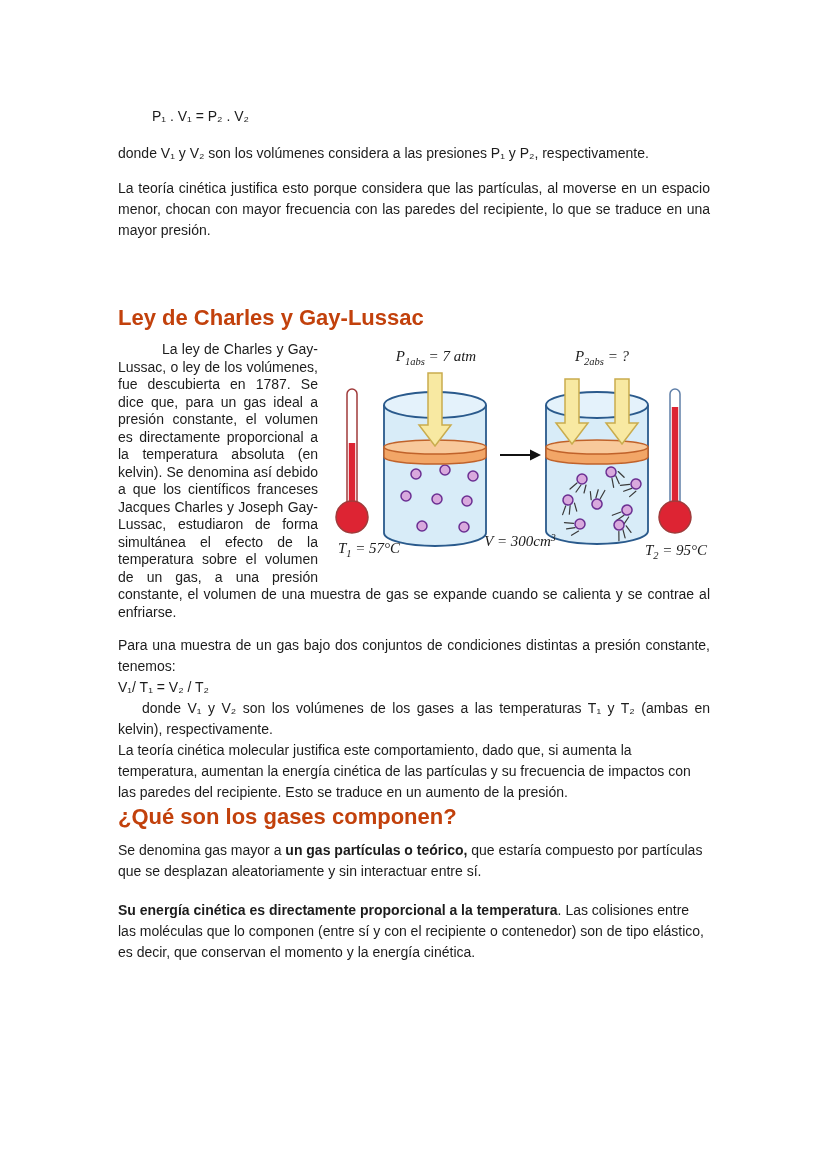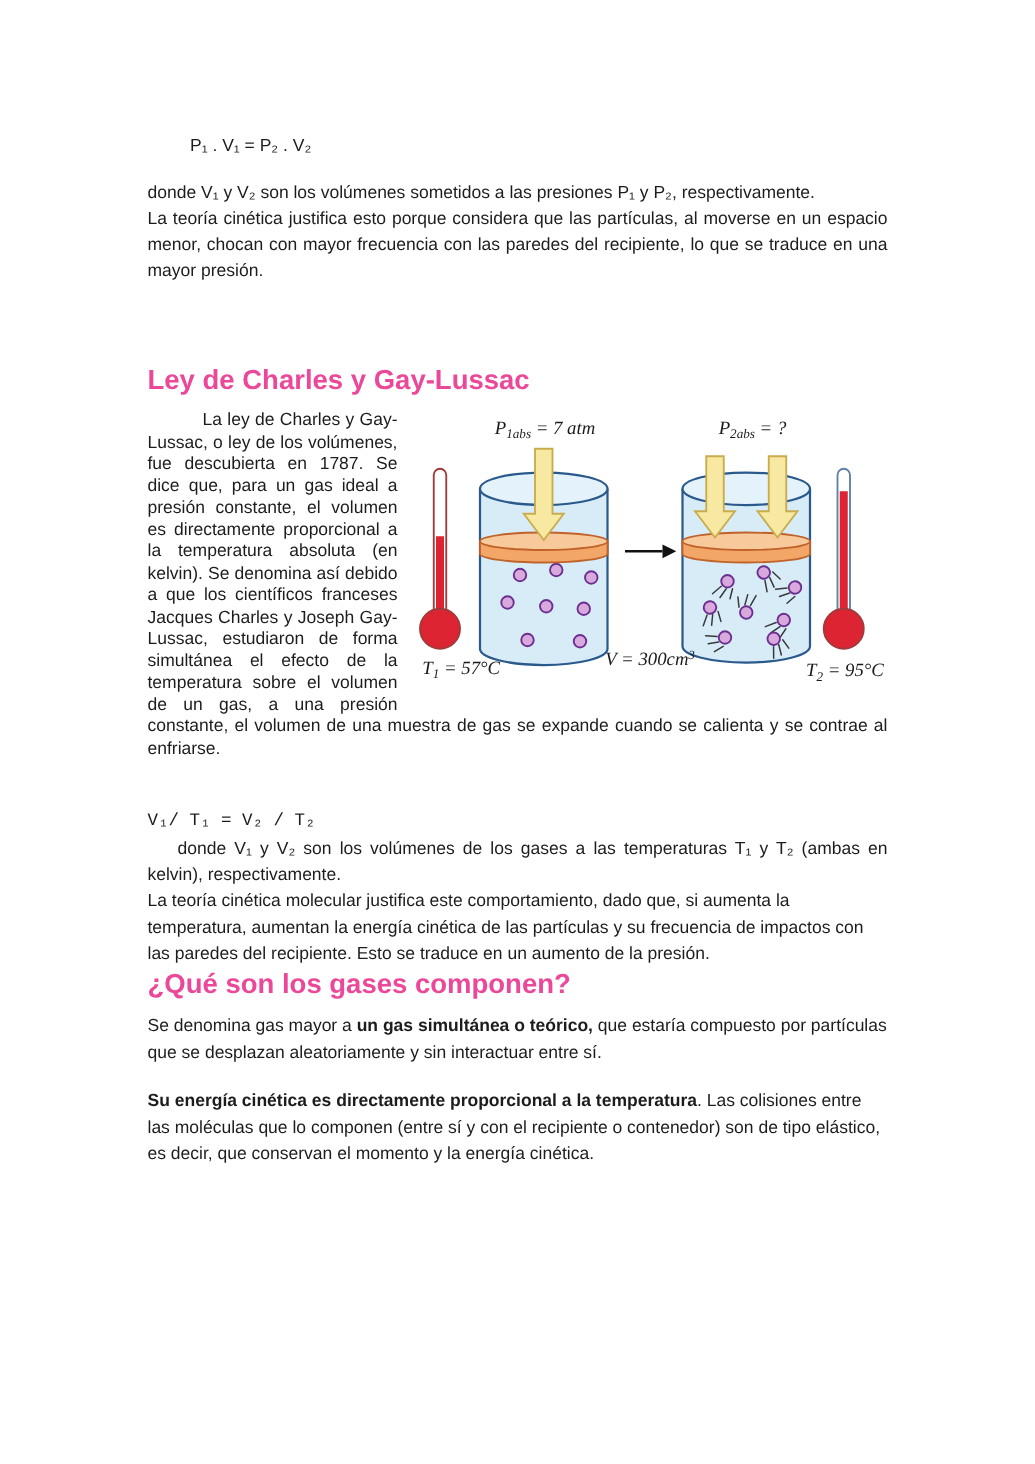--- a/index.html
+++ b/index.html
@@ -9,51 +9,51 @@
     box-sizing:border-box;
     padding:106px 118px 0 118px;
     background:#ffffff;
     font-family:"Liberation Sans","DejaVu Sans",sans-serif;
     font-size:14px;line-height:21px;color:#1c1c1c;
     overflow:hidden;
   }
   p{margin:0;}
   .f1{margin-left:34px;}
   .note1{margin-top:16px;}
-  .kin1{text-align:justify;}
-  h1{font-size:22px;line-height:26px;font-weight:700;color:#ec4899;margin:0;}
+  .kin1{margin-top:14px;text-align:justify;}
+  h1{font-size:22px;line-height:26px;font-weight:700;color:#c2410c;margin:0;}
   .h-charles{margin-top:64px;}
   .charles-wrap{margin-top:10px;}
   .diagram{float:right;width:392px;height:232px;margin:2px -6px 6px 6px;}
   .charles-p{text-align:justify;line-height:17.5px;text-indent:44px;}
   .vt{clear:both;margin-top:26px;}
   .vt .f{margin-left:24px;}
   .vt .n{margin-left:28px;}
   .sample{margin-top:14px;text-align:justify;}
-  .ratio{margin-top:40px;font-family:Liberation Mono, monospace;}
+  .ratio{}
   .rnote{text-align:justify;text-indent:24px;}
   .kin2{}
   .h-ideal{margin-top:1px;}
   .def{margin-top:10px;}
   .energy{margin-top:18px;}
   b,strong{font-weight:700;}
   
   .mlab{font-family:"Liberation Serif","DejaVu Serif",serif;font-style:italic;font-size:15px;fill:#1a1a1a;}
   .pstill{fill:#d9a9dd;stroke:#6b2f92;stroke-width:1.5;}
   .pmove circle{fill:#d9a9dd;stroke:#6b2f92;stroke-width:1.5;}
   .pmove .tail{stroke:#3a3a3a;stroke-width:1.2;fill:none;stroke-linecap:round;}
 </style>
 </head>
 <body>
 
 <div class="page">
 
   <p class="f1">P₁ . V₁ = P₂ . V₂</p>
 
-  <p class="note1">donde V₁ y V₂ son los volúmenes sometidos a las presiones P₁ y P₂, respectivamente.</p>
+  <p class="note1">donde V₁ y V₂ son los volúmenes considera a las presiones P₁ y P₂, respectivamente.</p>
 
   <p class="kin1">La teoría cinética justifica esto porque considera que las partículas, al moverse en un espacio menor, chocan con mayor frecuencia con las paredes del recipiente, lo que se traduce en una mayor presión.</p>
 
   <h1 class="h-charles">Ley de Charles y Gay-Lussac</h1>
 
   <div class="charles-wrap">
 
     <div class="diagram">
       <svg width="392" height="232" viewBox="0 0 392 232" xmlns="http://www.w3.org/2000/svg">
 
@@ -144,26 +144,27 @@
         <text class="mlab" x="45" y="210" text-anchor="middle"><tspan>T</tspan><tspan dy="3.5" font-size="10.5">1</tspan><tspan dy="-3.5" font-size="15"> = 57°C</tspan></text>
         <text class="mlab" x="196" y="203" text-anchor="middle"><tspan>V = 300cm</tspan><tspan dy="-5" font-size="10">3</tspan></text>
         <text class="mlab" x="352" y="212" text-anchor="middle"><tspan>T</tspan><tspan dy="3.5" font-size="10.5">2</tspan><tspan dy="-3.5" font-size="15"> = 95°C</tspan></text>
       </svg>
     </div>
 
     <p class="charles-p">La ley de Charles y Gay-Lussac, o ley de los volúmenes, fue descubierta en 1787. Se dice que, para un gas ideal a presión constante, el volumen es directamente proporcional a la temperatura absoluta (en kelvin). Se denomina así debido a que los científicos franceses Jacques Charles y Joseph Gay-Lussac, estudiaron de forma simultánea el efecto de la temperatura sobre el volumen de un gas, a una presión constante, el volumen de una muestra de gas se expande cuando se calienta y se contrae al enfriarse.</p>
   </div>
 
 
+  <p class="sample">Para una muestra de un gas bajo dos conjuntos de condiciones distintas a presión constante, tenemos:</p>
 
   <p class="ratio">V₁/ T₁ = V₂ / T₂</p>
 
   <p class="rnote">donde V₁ y V₂ son los volúmenes de los gases a las temperaturas T₁ y T₂ (ambas en kelvin), respectivamente.</p>
 
   <p class="kin2">La teoría cinética molecular justifica este comportamiento, dado que, si aumenta la temperatura, aumentan la energía cinética de las partículas y su frecuencia de impactos con las paredes del recipiente. Esto se traduce en un aumento de la presión.</p>
 
   <h1 class="h-ideal">¿Qué son los gases componen?</h1>
 
-  <p class="def"><span>Se denomina gas mayor a </span><strong>un gas simultánea o teórico,</strong><span> que estaría compuesto por partículas que se desplazan aleatoriamente y sin interactuar entre sí.</span></p>
+  <p class="def"><span>Se denomina gas mayor a </span><strong>un gas partículas o teórico,</strong><span> que estaría compuesto por partículas que se desplazan aleatoriamente y sin interactuar entre sí.</span></p>
 
   <p class="energy"><strong>Su energía cinética es directamente proporcional a la temperatura</strong><span>. Las colisiones entre las moléculas que lo componen (entre sí y con el recipiente o contenedor) son de tipo elástico, es decir, que conservan el momento y la energía cinética.</span></p>
 
 </div>
 
 </body></html>

